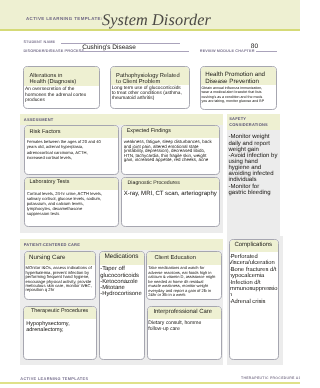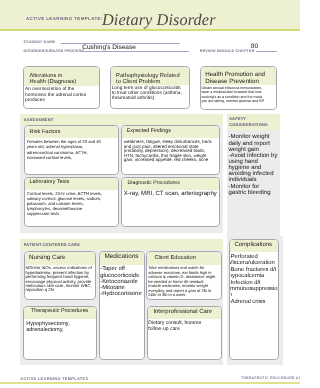--- a/index.html
+++ b/index.html
@@ -47,21 +47,21 @@
   .foot-r{position:absolute;left:241px;top:375.6px;font-size:3.5px;letter-spacing:.26px;
        color:#8b8499;font-weight:700;white-space:nowrap;}
 </style>
 </head>
 <body>
 
 <div class="page">
   <div class="banner"></div>
   <div class="banner-rule"></div>
   <div class="banner-label">ACTIVE LEARNING TEMPLATE:</div>
-  <div class="banner-title">Dietary Disorder</div>
+  <div class="banner-title">System Disorder</div>
 
   <div class="fld" style="left:23.4px;top:40.4px">STUDENT NAME</div>
   <div class="rule" style="left:61px;top:43.4px;width:119px"></div>
 
   <div class="fld" style="left:23.4px;top:48.6px">DISORDER/DISEASE PROCESS</div>
   <div class="rule" style="left:79.5px;top:51px;width:109.5px"></div>
   <div class="hand" style="left:82.2px;top:44.1px">Cushing's Disease</div>
 
   <div class="fld" style="left:199.8px;top:48.6px">REVIEW MODULE CHAPTER</div>
   <div class="rule" style="left:256.2px;top:51px;width:21px"></div>

